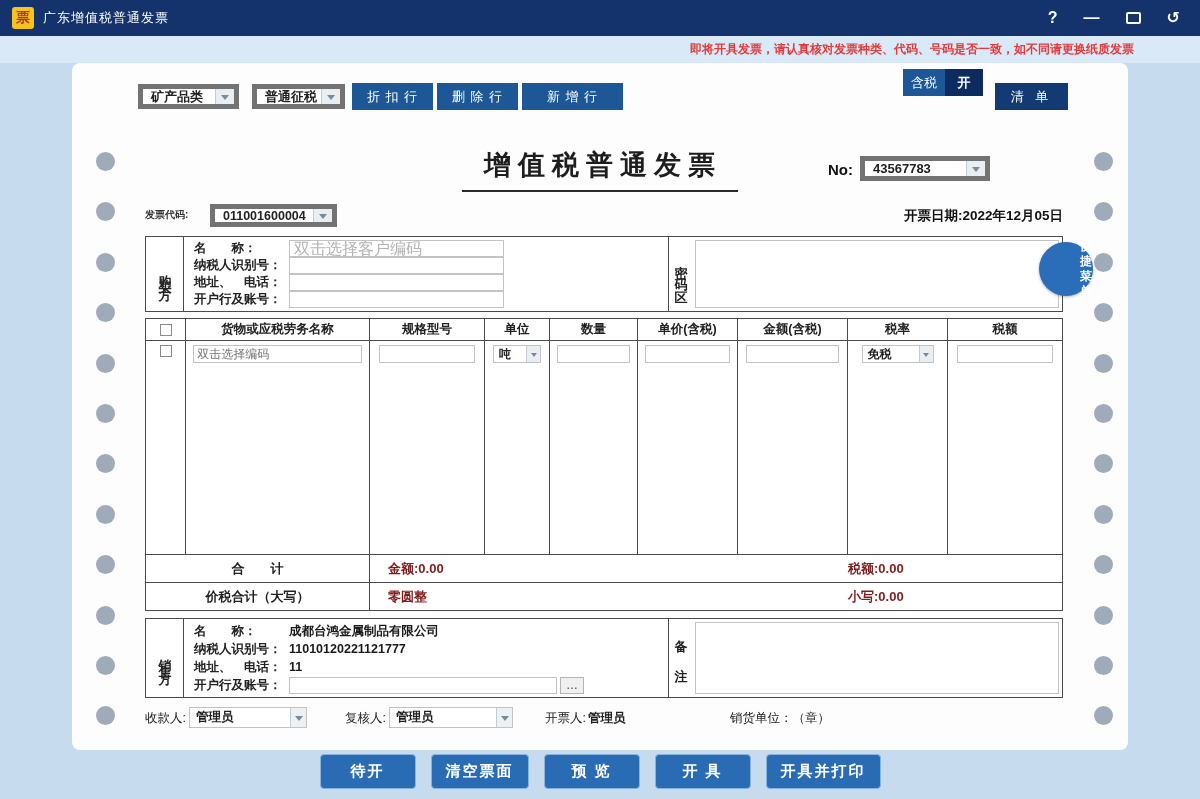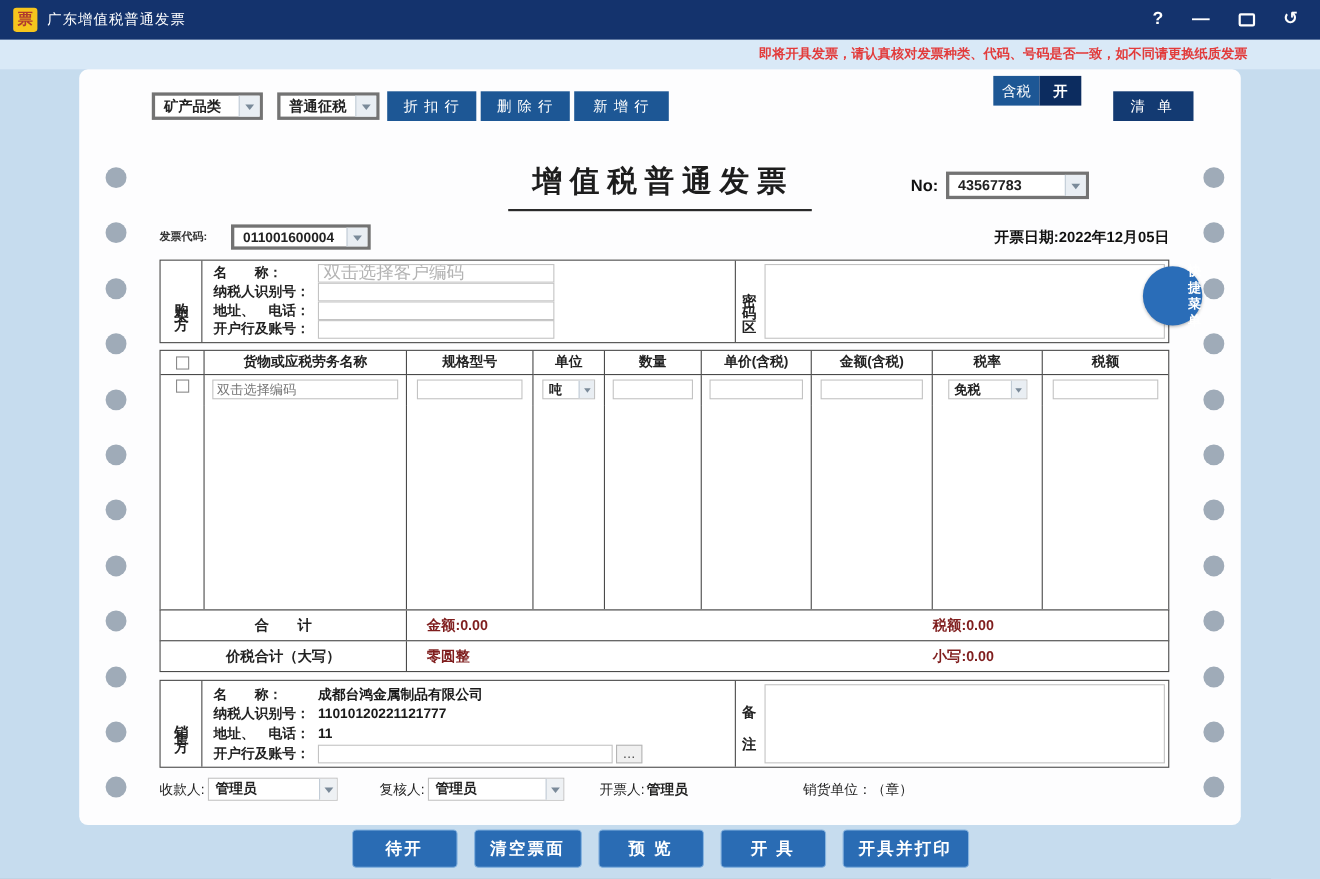--- a/index.html
+++ b/index.html
@@ -17,21 +17,21 @@
 
   
   #subbar{position:absolute;left:0;top:36px;width:100%;height:27px;background:#d9e9f7;display:flex;align-items:center;justify-content:flex-end;padding-right:66px;}
   #warning{color:#e23b3b;font-size:12px;font-weight:bold;}
 
   
   #panel{position:absolute;left:72px;top:63px;width:1056px;height:687px;background:#fdfdfe;border-radius:8px;}
   .hole{position:absolute;width:19px;height:19px;border-radius:50%;background:#9fabb8;z-index:6;}
 
   
-  .select{position:absolute;height:25px;background:#fff;border:3px solid #737373;display:flex;align-items:center;padding-left:8px;font-size:13px;font-weight:bold;color:#222;z-index:8;}
+  .select{position:absolute;height:25px;background:#fff;border:5px solid #737373;display:flex;align-items:center;padding-left:8px;font-size:13px;font-weight:bold;color:#222;z-index:8;}
   .sel-arrow{margin-left:auto;align-self:stretch;width:19px;background:#e9eef3;border-left:1px solid #c2ccd6;display:flex;align-items:center;justify-content:center;}
   .sel-arrow::after{content:"";width:0;height:0;border:4px solid transparent;border-top:5px solid #7a8a99;margin-top:5px;}
   .tb-btn{position:absolute;height:27px;display:flex;align-items:center;justify-content:center;background:#1d5795;color:#fff;font-size:13px;letter-spacing:1px;z-index:8;cursor:default;}
   #tax-toggle{position:absolute;left:903px;top:69px;height:27px;display:flex;z-index:8;}
   #tax-toggle .lbl{width:42px;background:#1d5795;color:#fff;font-size:13px;display:flex;align-items:center;justify-content:center;}
   #tax-toggle .state{width:38px;background:#0c2c5f;color:#fff;font-size:13px;font-weight:bold;display:flex;align-items:center;justify-content:center;}
   #list-btn{left:995px;width:73px;background:#133a72;letter-spacing:4px;}
 
   
   #inv-title{position:absolute;left:50%;top:147px;transform:translateX(-50%);font-size:27px;font-weight:bold;letter-spacing:7px;color:#1d1d1d;border-bottom:2px solid #2a2a2a;padding:0 16px 7px 22px;white-space:nowrap;z-index:7;}
@@ -118,26 +118,26 @@
   <div class="select" style="left:138px;top:84px;width:101px;">
     <span>矿产品类</span>
     <span class="sel-arrow"></span>
   </div>
   <div class="select" style="left:252px;top:84px;width:93px;">
     <span>普通征税</span>
     <span class="sel-arrow"></span>
   </div>
   <div class="tb-btn" style="left:352px;top:83px;width:81px;">折 扣 行</div>
   <div class="tb-btn" style="left:437px;top:83px;width:81px;">删 除 行</div>
-  <div class="tb-btn" style="left:522px;top:83px;width:86px;">新 增 行</div>
+  <div class="tb-btn" style="left:522px;top:83px;width:101px;">新 增 行</div>
   <div id="tax-toggle">
     <div class="lbl">含税</div>
     <div class="state">开</div>
   </div>
-  <div class="tb-btn" id="list-btn" style="top:83px;margin-left:17px;">清 单</div>
+  <div class="tb-btn" id="list-btn" style="top:83px;">清 单</div>
 
   <div id="inv-title">增值税普通发票</div>
   <div id="no-label">No:</div>
   <div class="select" id="no-select">
     <span>43567783</span>
     <span class="sel-arrow"></span>
   </div>
   <div id="code-label">发票代码:</div>
   <div class="select" id="code-select">
     <span>011001600004</span>

